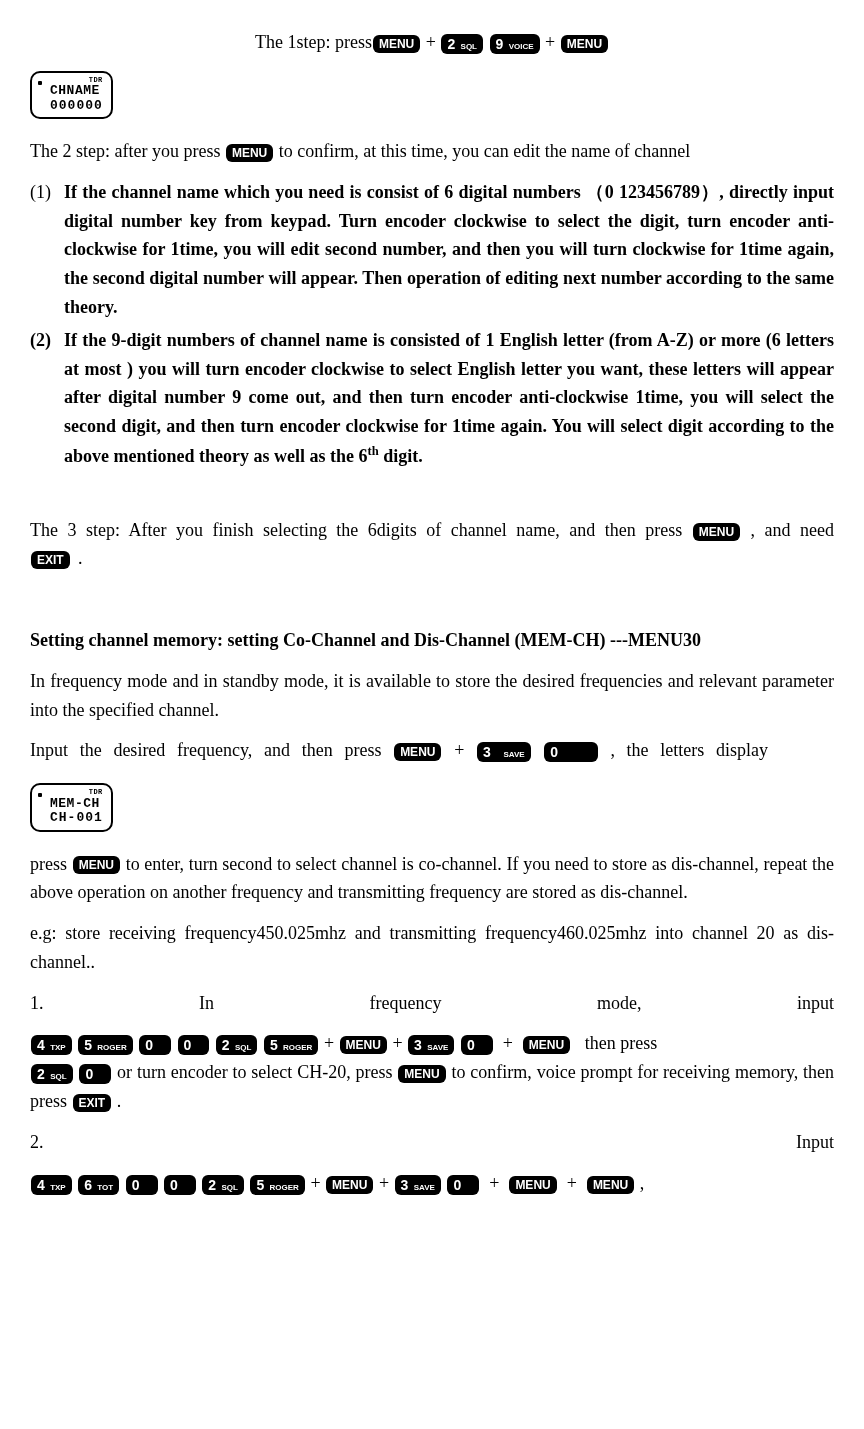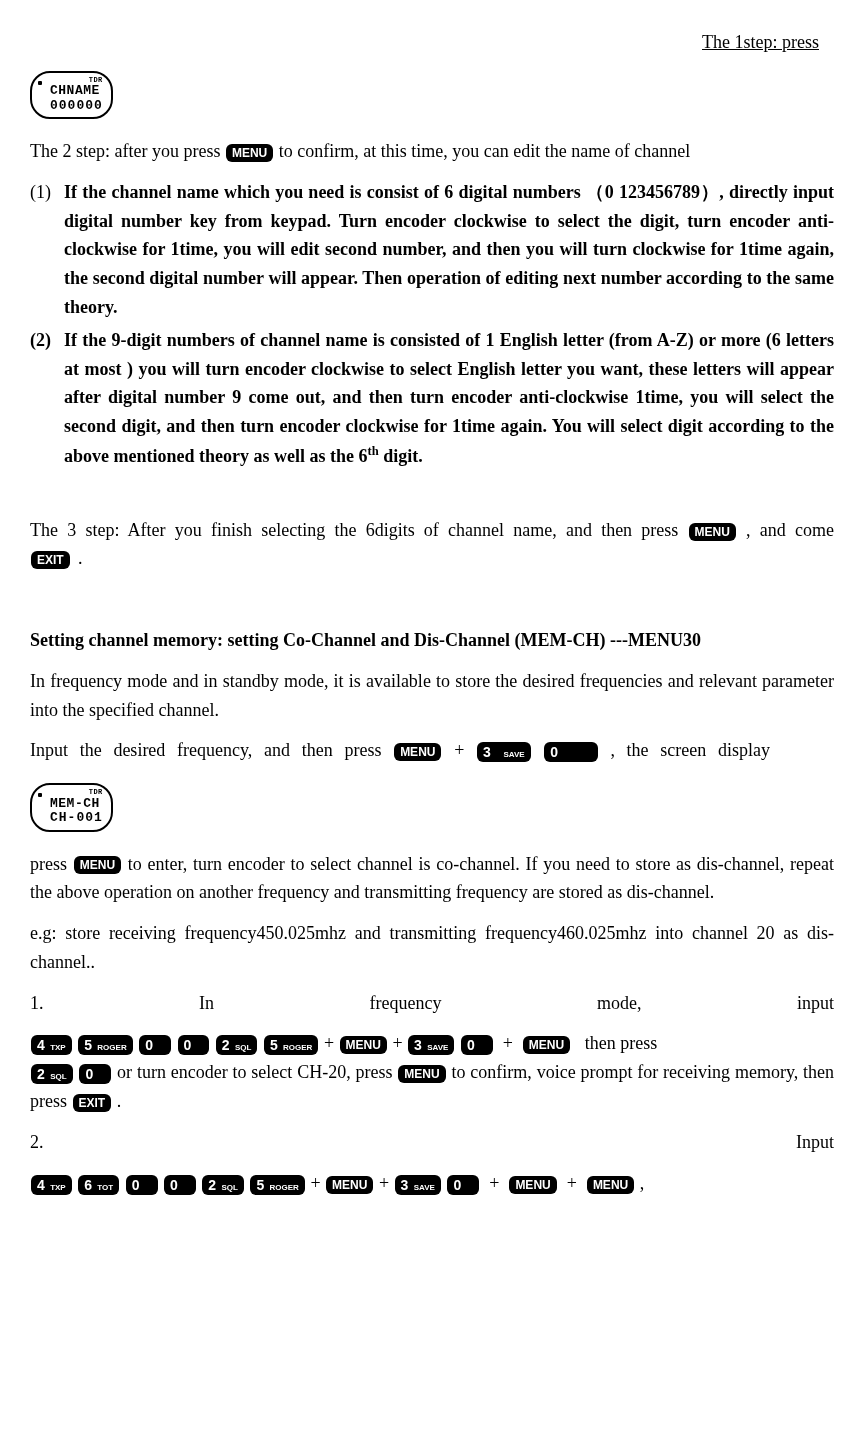--- a/index.html
+++ b/index.html
@@ -31,21 +31,21 @@
     .badge-num {
       font-size: 14px;
       padding-right: 2px;
     }
     .badge-label {
       font-size: 8px;
     }
     .lcd {
       display: inline-block;
       border: 2px solid #000;
-      border-radius: 20px;
+      border-radius: 10px;
       padding: 4px 8px;
       font-family: "Courier New", monospace;
       font-size: 13px;
       font-weight: bold;
       line-height: 1.1;
       vertical-align: middle;
       position: relative;
       margin: 6px 0;
     }
     .lcd::before {
@@ -84,42 +84,49 @@
     }
     .list-content {
       flex: 1;
       text-align: justify;
       font-weight: bold;
     }
     .bold { font-weight: bold; }
     sup { font-size: 0.7em; }
     .step1-spread {
       display: flex;
-      justify-content: flex-end;
+      justify-content: center;
       align-items: center;
-      margin: 8px 15px;
-      text-decoration: underline;
+      margin: 8px 7px;
     }
     .step-ex-spread {
       display: flex;
       justify-content: space-between;
       margin: 8px 0;
     }
     .icon-seq {
       white-space: nowrap;
     }
   </style>
 </head>
 <body>
 
 
 
 
 <div class="step1-spread">
   <span>The 1step: press</span>
+  <span class="icon-seq">
+    <span class="badge">MENU</span>
+    <span>+</span>
+    <span class="badge"><span class="badge-num">2</span> <span class="badge-label">SQL</span></span>
+    <span class="badge"><span class="badge-num">9</span> <span class="badge-label">VOICE</span></span>
+    <span>+</span>
+    <span class="badge">MENU</span>
+  </span>
 </div>
 
 <div class="lcd">
   <span class="lcd-small">TDR</span>
   <span class="lcd-line">CHNAME</span>
   <span class="lcd-sub">000000</span>
 </div>
 
 
 <div class="para">
@@ -141,54 +148,54 @@
     <span>If the 9-digit numbers of  channel name is consisted of 1 English letter (from A-Z) or more (6 letters at most ) you will turn encoder clockwise to select English letter you want, these letters will appear after digital number 9 come out, and then turn encoder anti-clockwise 1time, you will select the second digit, and then turn encoder clockwise for 1time again. You will select digit according to the above mentioned theory as well as the 6</span><sup>th</sup><span> digit.</span>
   </div>
 </div>
 
 <br>
 
 
 <div class="para" style="text-align:justify; word-spacing:0.15em;">
   <span>The 3 step: After you finish selecting the 6digits of channel name, and then press </span>
   <span class="badge">MENU</span>
-  <span>, and come </span>
+  <span>, and need </span>
   <span class="badge">EXIT</span>
   <span>.</span>
 </div>
 
 <br>
 
 
 <div class="para bold">Setting channel memory: setting Co-Channel and Dis-Channel (MEM-CH) ---MENU30</div>
 <div class="para">In frequency mode and in standby mode, it is available to store the desired frequencies and relevant parameter into the specified channel.</div>
 
 
 <div class="para" style="word-spacing:0.4em;">
   <span>Input the desired frequency, and then press </span>
   <span class="icon-seq">
     <span class="badge">MENU</span>
     <span>+</span>
     <span class="badge"><span class="badge-num">3</span> <span class="badge-label">SAVE</span></span>
     <span class="badge"><span class="badge-num">0</span>&nbsp;&nbsp;&nbsp;</span>
   </span>
-  <span>, the screen display</span>
+  <span>, the letters display</span>
 </div>
 
 <div class="lcd">
   <span class="lcd-small">TDR</span>
   <span class="lcd-line">MEM-CH</span>
   <span class="lcd-sub">CH-001</span>
 </div>
 
 
 <div class="para">
   <span>press </span>
   <span class="badge">MENU</span>
-  <span> to enter, turn encoder to select channel is co-channel. If you need to store as dis-channel, repeat the above operation on another frequency and transmitting frequency are stored as dis-channel.</span>
+  <span> to enter, turn second to select channel is co-channel. If you need to store as dis-channel, repeat the above operation on another frequency and transmitting frequency are stored as dis-channel.</span>
 </div>
 
 <div class="para">e.g: store receiving frequency450.025mhz and transmitting frequency460.025mhz into channel 20 as dis-channel..</div>
 
 
 <div class="step-ex-spread">
   <span>1.</span>
   <span>In</span>
   <span>frequency</span>
   <span>mode,</span>

